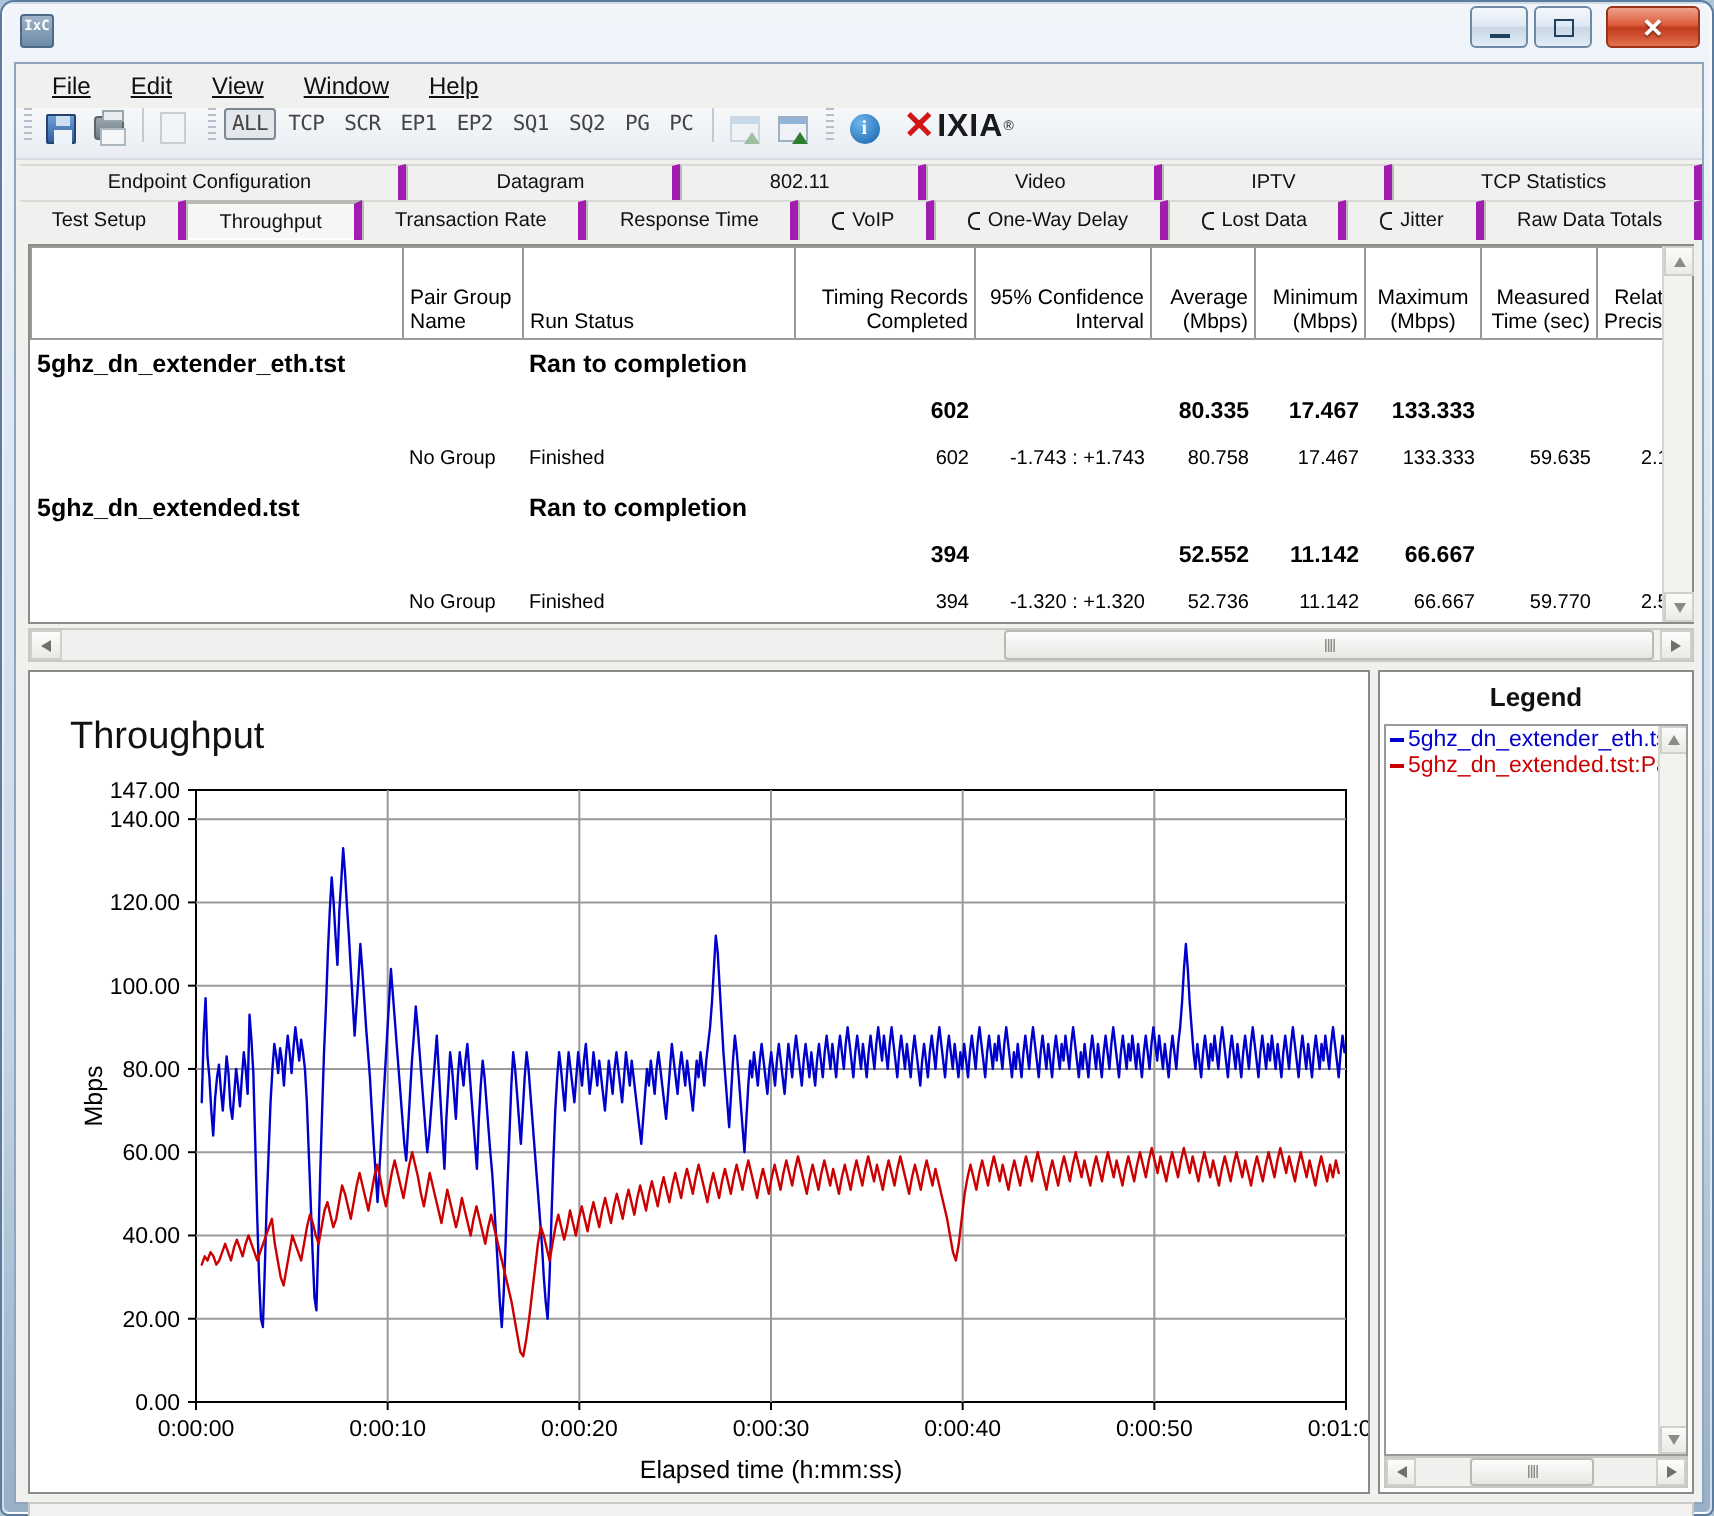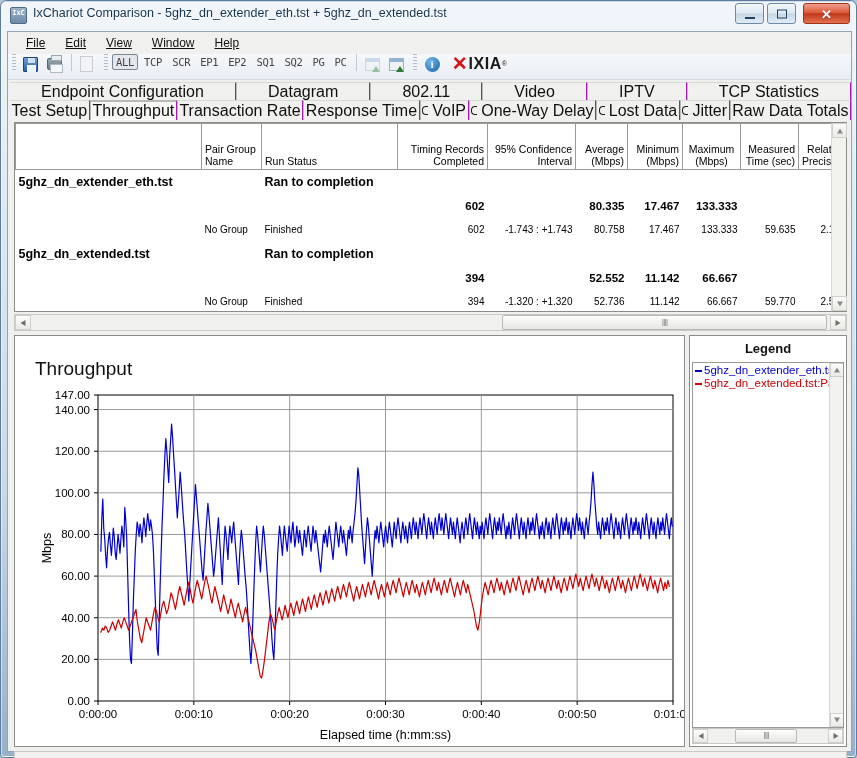--- a/index.html
+++ b/index.html
@@ -149,24 +149,24 @@
 
   
   #tabs-top, #tabs-bottom {
     position: absolute; left: 2px; width: 841px; height: 18px;
     display: flex;
   }
   #tabs-top { top: 50px; }
   #tabs-bottom { top: 68px; height: 20px; }
   .tab {
     flex: 1 1 auto;
-    font-size: 16px; color: #101010;
+    font-size: 10px; color: #101010;
     display: flex; align-items: center; justify-content: center;
     background: #f0f0ee;
-    border-left: 1px solid #b8b8b4; border-right: 1px solid #a21caf;
+    border-left: 1px solid #b8b8b4; border-right: 4px solid #a21caf;
     border-top: 1px solid #d9d9d5;
     cursor: default; white-space: nowrap;
     position: relative;
   }
   .tab:first-child { border-left: none; }
   .tab.sel {
     background: #f6f6f4;
     font-weight: normal;
     border-top: 2px solid #b8b8b4;
     border-bottom: none;
@@ -332,21 +332,20 @@
 </head>
 <body>
 
 <div id="window">
   <div id="frame-inner"></div>
 
   <div id="titlebar">
     <div id="title-icon">
       <span>IxC</span>
     </div>
-    <div id="title-text">IxChariot Comparison - 5ghz_dn_extender_eth.tst + 5ghz_dn_extended.tst</div>
     <div class="winbtn" id="btn-min">
         <i></i>
       </div>
     <div class="winbtn" id="btn-max">
         <i></i>
       </div>
     <div class="winbtn" id="btn-close">
         <i>✕</i>
       </div>
   </div>

